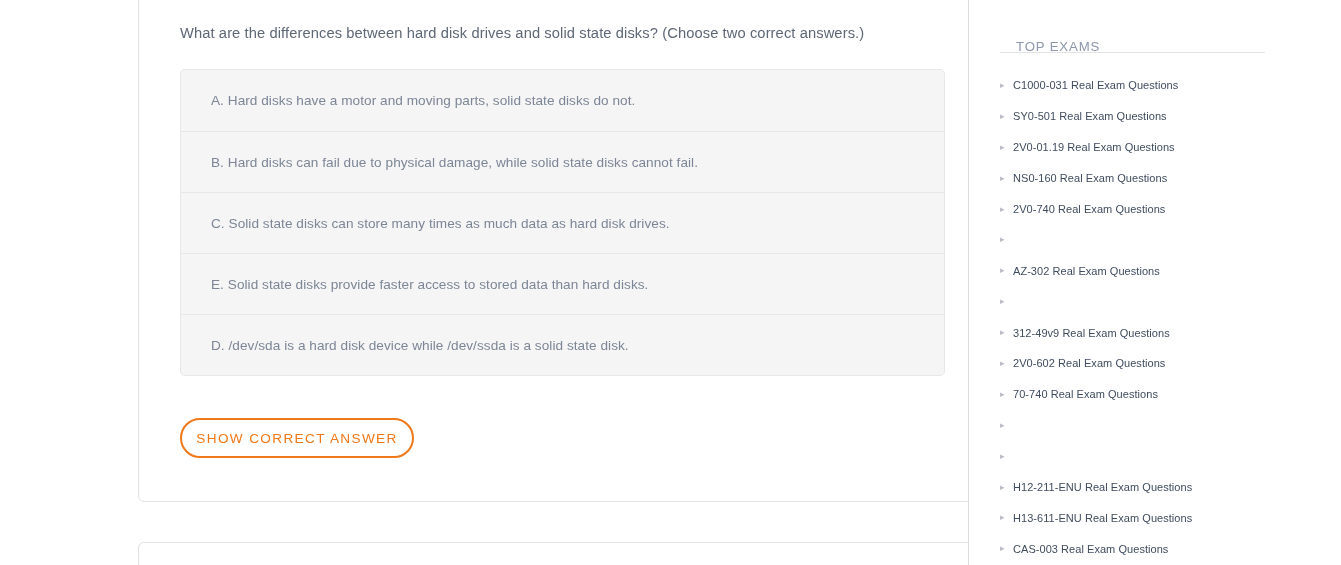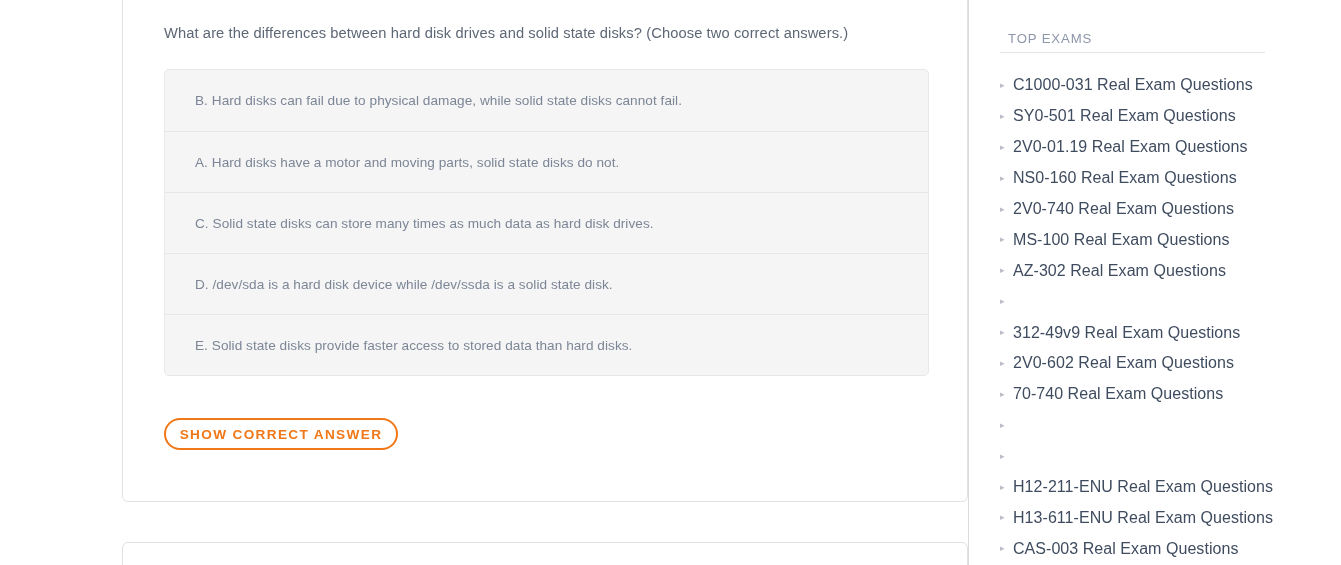--- a/index.html
+++ b/index.html
@@ -28,21 +28,21 @@
     left: 968px;
     top: 0;
     width: 1px;
     height: 565px;
     background: #dcdcdc;
   }
 
   
   .main-col {
     position: absolute;
-    left: 0;
+    left: 16px;
     top: 0;
     width: 968px;
     height: 565px;
   }
 
   
   .top-sliver {
     position: absolute;
     left: 170px;
     top: 0;
@@ -114,28 +114,28 @@
     color: #7c8696;
     letter-spacing: .05px;
   }
 
   
   .show-answer-btn {
     position: absolute;
     left: 41px;
     top: 477px;
     width: 234px;
-    height: 32px;
+    height: 40px;
     box-sizing: border-box;
     background: #ffffff;
     border: 2px solid #f07818;
     border-radius: 24px;
     color: #f07818;
     font-size: 13.6px;
-    font-weight: bold;
+    font-weight: normal;
     letter-spacing: 1.35px;
     display: flex;
     align-items: center;
     justify-content: center;
     cursor: pointer;
     font-family: "Liberation Sans", sans-serif;
   }
 
   
   .next-card {
@@ -160,21 +160,21 @@
     background: #ffffff;
   }
   .sidebar-title {
     position: absolute;
     left: 31px;
     top: 23px;
     font-size: 13.2px;
     color: #8d97ab;
     letter-spacing: .85px;
     font-weight: normal;
-    margin: 8px;
+    margin: 16px;
   }
   .sidebar-rule {
     position: absolute;
     left: 31px;
     top: 52px;
     width: 265px;
     height: 1px;
     background: #e4e4e7;
   }
   .exam-list {
@@ -195,21 +195,21 @@
   .exam-bullet {
     width: 11px;
     flex: 0 0 11px;
     color: #b9bcc4;
     font-size: 9px;
     line-height: 1;
     display: block;
     margin-right: 2px;
   }
   .exam-link {
-    font-size: 16px;
+    font-size: 11px;
     color: #3f4c5f;
     text-decoration: none;
     letter-spacing: .05px;
     cursor: pointer;
   }
 </style>
 </head>
 <body>
 
 <div id="page">
@@ -218,33 +218,33 @@
 
     <div class="top-sliver"></div>
 
     <div class="question-card">
       <div class="question-card-inner">
 
         <div class="question-text">What are the differences between hard disk drives and solid state disks? (Choose two correct answers.)</div>
 
         <div class="options">
           <div class="option-row">
+            <span class="option-text">A. Hard disks have a motor and moving parts, solid state disks do not.</span>
+          </div>
+          <div class="option-row">
             <span class="option-text">B. Hard disks can fail due to physical damage, while solid state disks cannot fail.</span>
           </div>
           <div class="option-row">
-            <span class="option-text">A. Hard disks have a motor and moving parts, solid state disks do not.</span>
-          </div>
-          <div class="option-row">
             <span class="option-text">C. Solid state disks can store many times as much data as hard disk drives.</span>
           </div>
           <div class="option-row">
+            <span class="option-text">E. Solid state disks provide faster access to stored data than hard disks.</span>
+          </div>
+          <div class="option-row">
             <span class="option-text">D. /dev/sda is a hard disk device while /dev/ssda is a solid state disk.</span>
-          </div>
-          <div class="option-row">
-            <span class="option-text">E. Solid state disks provide faster access to stored data than hard disks.</span>
           </div>
         </div>
 
         <div class="show-answer-btn">SHOW CORRECT ANSWER</div>
 
       </div>
     </div>
 
     <div class="next-card"></div>
   </div>
@@ -270,21 +270,20 @@
         <li class="exam-item">
           <span class="exam-bullet">▸</span>
           <span class="exam-link">NS0-160 Real Exam Questions</span>
         </li>
         <li class="exam-item">
           <span class="exam-bullet">▸</span>
           <span class="exam-link">2V0-740 Real Exam Questions</span>
         </li>
         <li class="exam-item">
           <span class="exam-bullet">▸</span>
-          <span class="exam-link">MS-100 Real Exam Questions</span>
         </li>
         <li class="exam-item">
           <span class="exam-bullet">▸</span>
           <span class="exam-link">AZ-302 Real Exam Questions</span>
         </li>
         <li class="exam-item">
           <span class="exam-bullet">▸</span>
         </li>
         <li class="exam-item">
           <span class="exam-bullet">▸</span>

